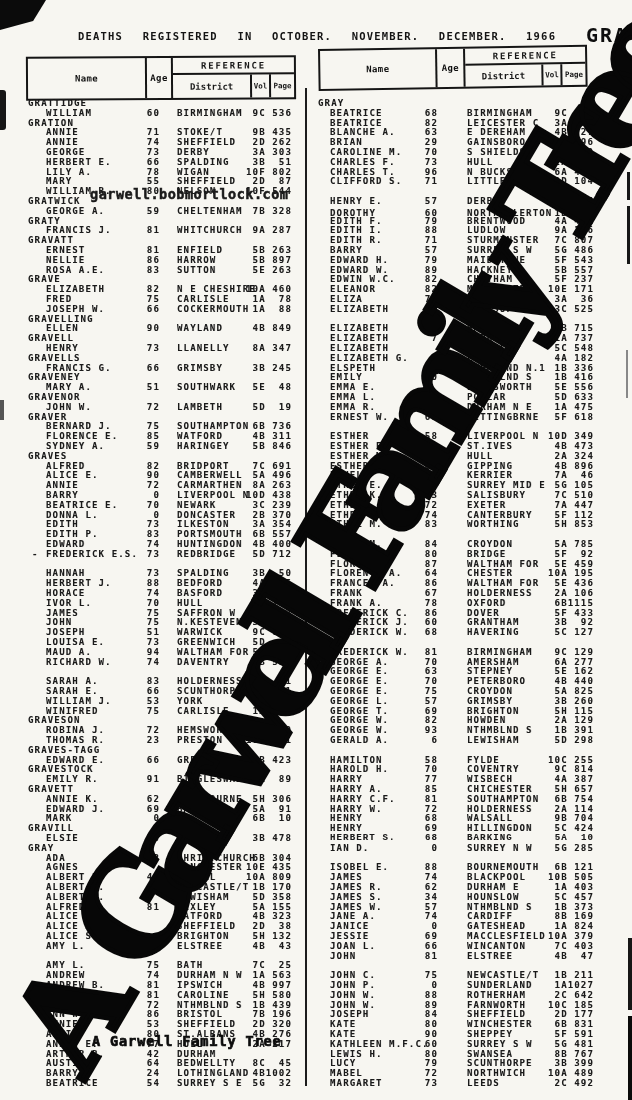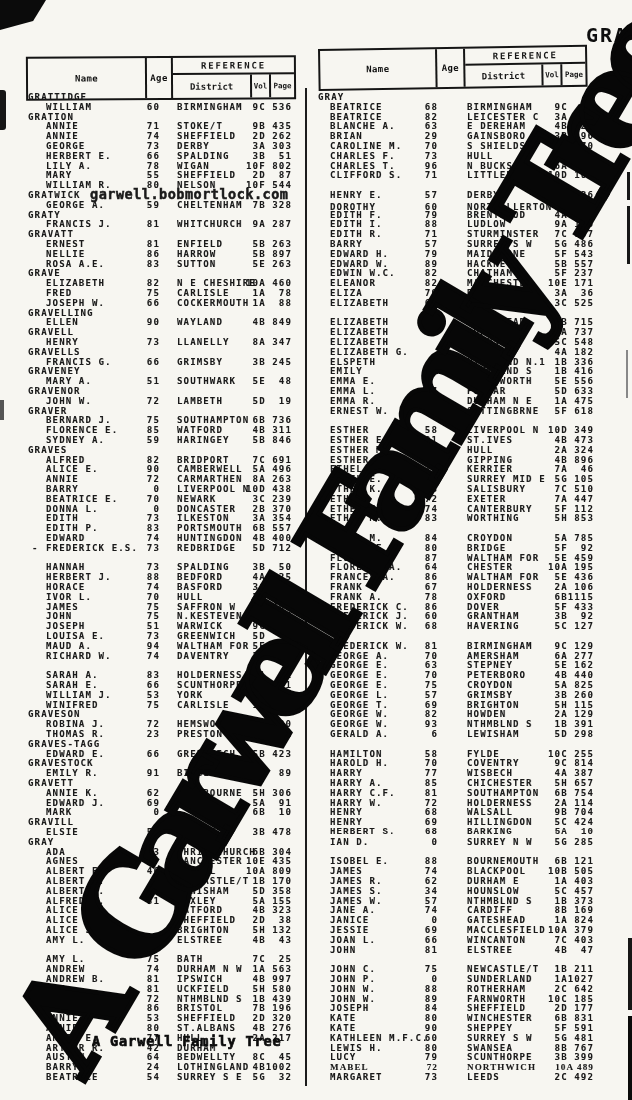--- a/index.html
+++ b/index.html
@@ -19,21 +19,21 @@
   .href{flex:1;display:flex;flex-direction:column;border-right:none;padding:0;}
   .hreftop{height:15px;border-bottom:2px solid #151515;display:flex;align-items:center;justify-content:center;
            font-weight:bold;font-size:9px;letter-spacing:1.8px;}
   .hrefbot{flex:1;display:flex;}
   .hdistrict{flex:1;border-right:2px solid #151515;display:flex;align-items:center;justify-content:center;
              font-weight:bold;font-size:9px;}
   .hvol{width:17px;border-right:2px solid #151515;display:flex;align-items:center;justify-content:center;
         font-weight:bold;font-size:7.5px;letter-spacing:0;}
   .hpage{width:23px;display:flex;align-items:center;justify-content:center;font-weight:bold;font-size:7.5px;}
   
-  .col{position:absolute;top:2px;height:917px;font-weight:bold;font-size:9px;letter-spacing:1.15px;
+  .col{position:absolute;top:8px;height:917px;font-weight:bold;font-size:9px;letter-spacing:1.15px;
        color:#1a1a1a;text-shadow:0.3px 0.3px 0 rgba(25,25,25,0.3);}
   .colL{left:28px;width:264px;}
   .colR{left:318px;width:276px;}
   .row{position:absolute;left:0;width:100%;height:9.8px;line-height:9.8px;}
   .row span{position:absolute;white-space:pre;top:0;}
   .sn{left:0;}
   .px{left:4px;}
   .nm{left:18px;}
   .colR .nm{left:12px;}
   .ag{right:132px;}
@@ -61,20 +61,21 @@
   .e4{left:627px;top:206px;width:3px;height:58px;}
   .e5{left:626px;top:350px;width:2px;height:48px;background:#888;}
   .e6{left:628px;top:938px;width:4px;height:72px;}
   .e7{left:628px;top:1016px;width:4px;height:84px;background:#0a0a0a;}
 </style>
 </head>
 <body>
 
 <div class="page">
 
+  <div class="title">DEATHS REGISTERED IN OCTOBER. NOVEMBER. DECEMBER. 1966</div>
   <div class="gra">GRA</div>
 
   <div class="hbox hbox-l">
     <div class="hcell hname-l">Name</div>
     <div class="hcell hage-l">Age</div>
     <div class="href">
       <div class="hreftop">REFERENCE</div>
       <div class="hrefbot">
         <div class="hdistrict">District</div>
         <div class="hvol">Vol</div>
@@ -563,21 +564,21 @@
       </div>
       <div class="row" style="top: 973px;">
         <span class="nm">ANDREW B.</span>
         <span class="ag">81</span>
         <span class="di">IPSWICH</span>
         <span class="rf"> 4B 997</span>
       </div>
       <div class="row" style="top: 982.8px;">
         <span class="nm">ANN</span>
         <span class="ag">81</span>
-        <span class="di">UCKFIELD</span>
+        <span class="di">CAROLINE</span>
         <span class="rf"> 5H 580</span>
       </div>
       <div class="row" style="top: 992.6px;">
         <span class="nm">ANN T.</span>
         <span class="ag">72</span>
         <span class="di">NTHMBLND S</span>
         <span class="rf"> 1B 439</span>
       </div>
       <div class="row" style="top: 1002.4px;">
         <span class="nm">ANN W.</span>
@@ -1169,21 +1170,21 @@
         <span class="ag">80</span>
         <span class="di">SWANSEA</span>
         <span class="rf"> 8B 767</span>
       </div>
       <div class="row" style="top: 1051.4px;">
         <span class="nm">LUCY</span>
         <span class="ag">79</span>
         <span class="di">SCUNTHORPE</span>
         <span class="rf"> 3B 399</span>
       </div>
-      <div class="row" style="top: 1061.2px; font-family: Liberation Serif, serif;">
+      <div class="row" style="top: 1061.2px;">
         <span class="nm">MABEL</span>
         <span class="ag">72</span>
         <span class="di">NORTHWICH</span>
         <span class="rf">10A 489</span>
       </div>
       <div class="row" style="top: 1071px;">
         <span class="nm">MARGARET</span>
         <span class="ag">73</span>
         <span class="di">LEEDS</span>
         <span class="rf"> 2C 492</span>

